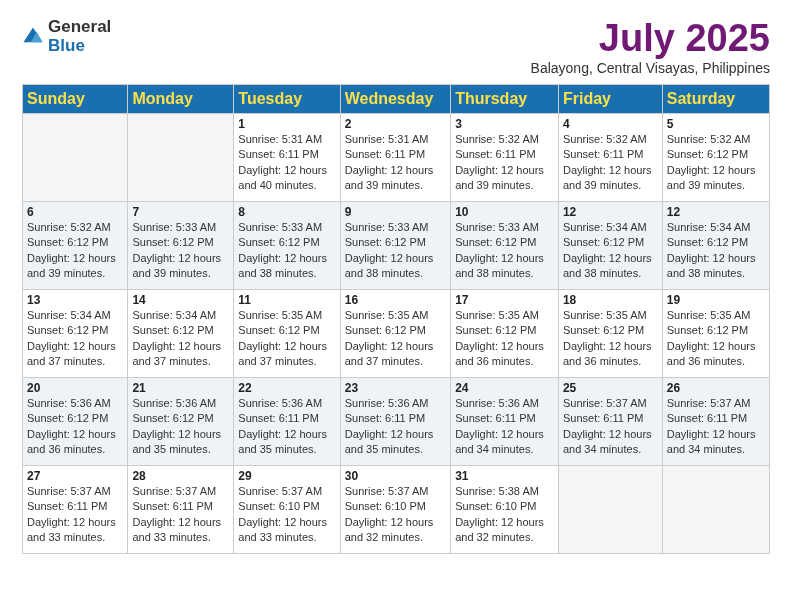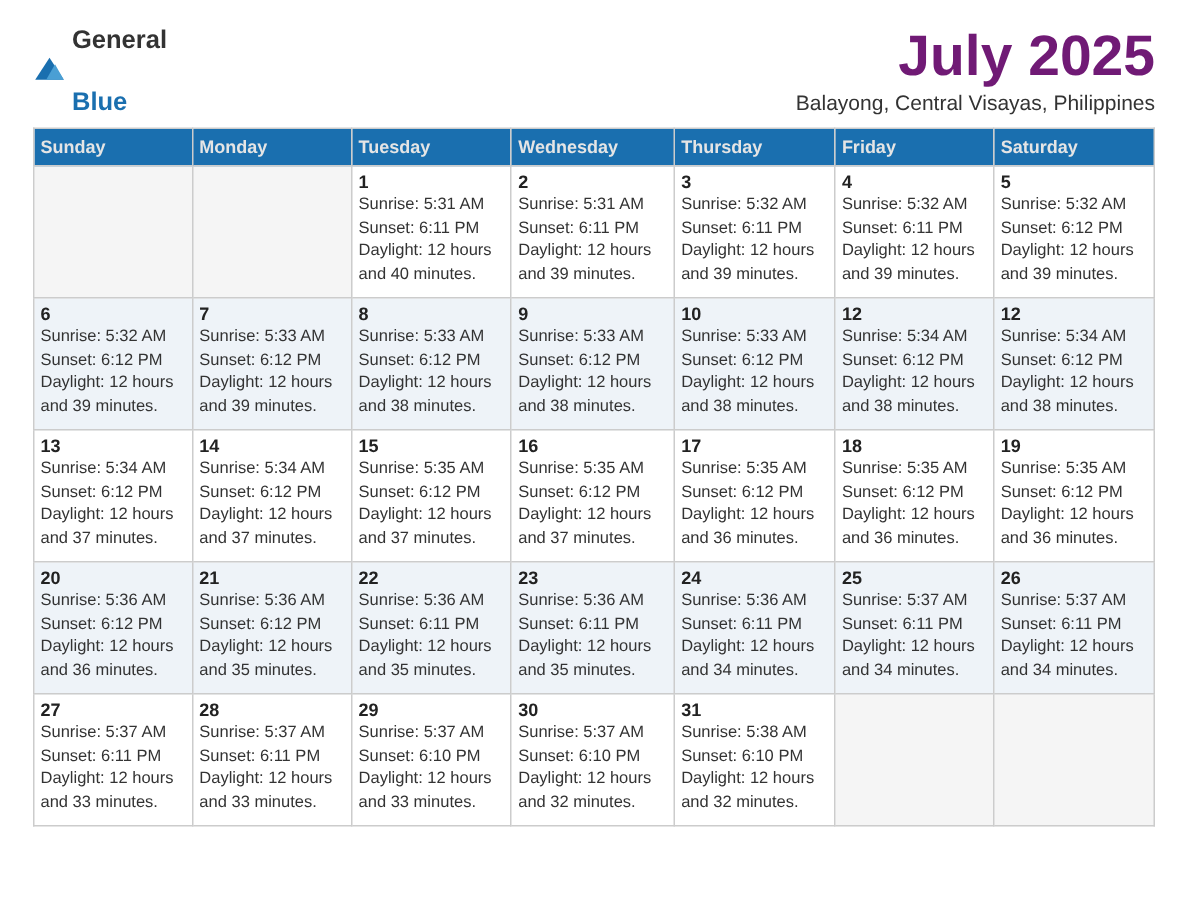--- a/index.html
+++ b/index.html
@@ -35,21 +35,20 @@
     }
     .logo-general {
       font-size: 17px;
       font-weight: bold;
       color: #333;
     }
     .logo-blue {
       font-size: 17px;
       font-weight: bold;
       color: #1a6faf;
-      margin-top: 22px;
     }
     .logo-icon {
       width: 22px;
       height: 22px;
     }
     .title-block {
       text-align: right;
     }
     .month-title {
       font-size: 38px;
@@ -61,22 +60,22 @@
       font-size: 14px;
       color: #333;
     }
     .calendar {
       width: 100%;
       border-collapse: collapse;
       flex: 1;
     }
     .calendar th {
       background: #1a6faf;
-      color: #e5e5e5;
-      font-size: 12px;
+      color: #fde047;
+      font-size: 16px;
       font-weight: bold;
       padding: 5px 4px;
       text-align: left;
       border: 1px solid #ccc;
     }
     .calendar td {
       border: 1px solid #ccc;
       vertical-align: top;
       padding: 3px 4px;
       width: 113px;
@@ -223,21 +222,21 @@
 Sunset: 6:12 PM
 Daylight: 12 hours and 37 minutes.</div>
           </td>
           <td>
             <span class="day-num">14</span>
             <div class="day-info" style="white-space: pre-line;">Sunrise: 5:34 AM
 Sunset: 6:12 PM
 Daylight: 12 hours and 37 minutes.</div>
           </td>
           <td>
-            <span class="day-num">15</span>
+            <span class="day-num">11</span>
             <div class="day-info" style="white-space: pre-line;">Sunrise: 5:35 AM
 Sunset: 6:12 PM
 Daylight: 12 hours and 37 minutes.</div>
           </td>
           <td>
             <span class="day-num">16</span>
             <div class="day-info" style="white-space: pre-line;">Sunrise: 5:35 AM
 Sunset: 6:12 PM
 Daylight: 12 hours and 37 minutes.</div>
           </td>

